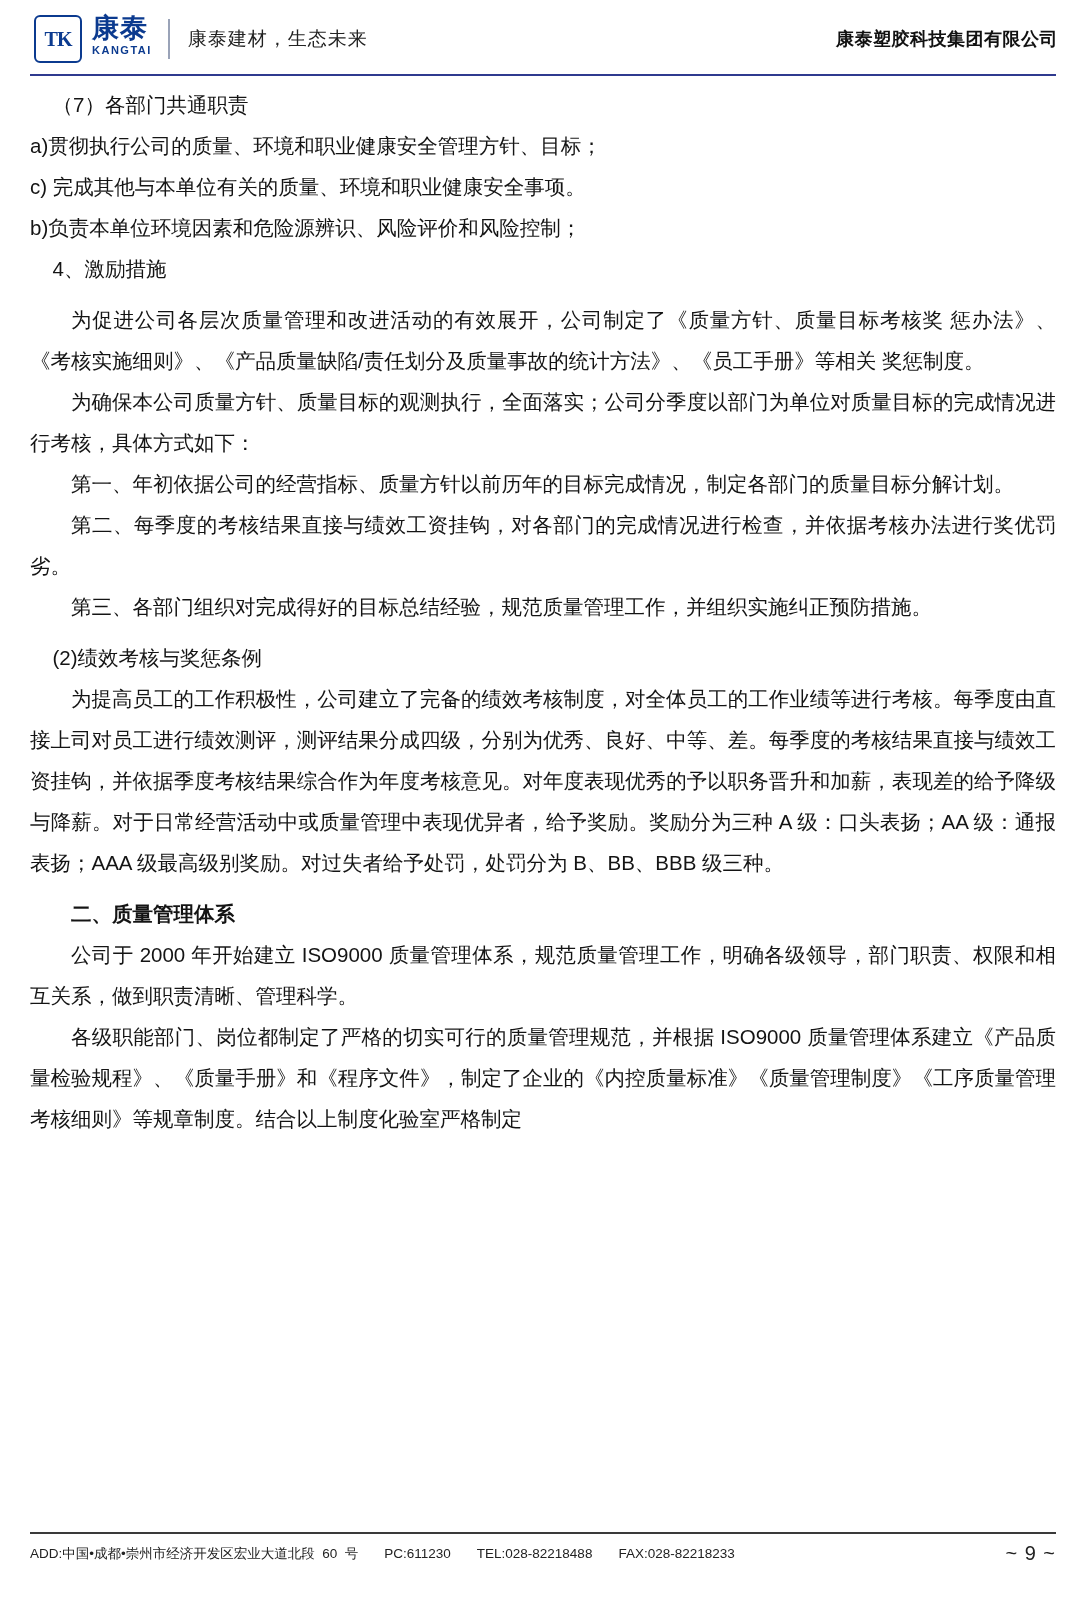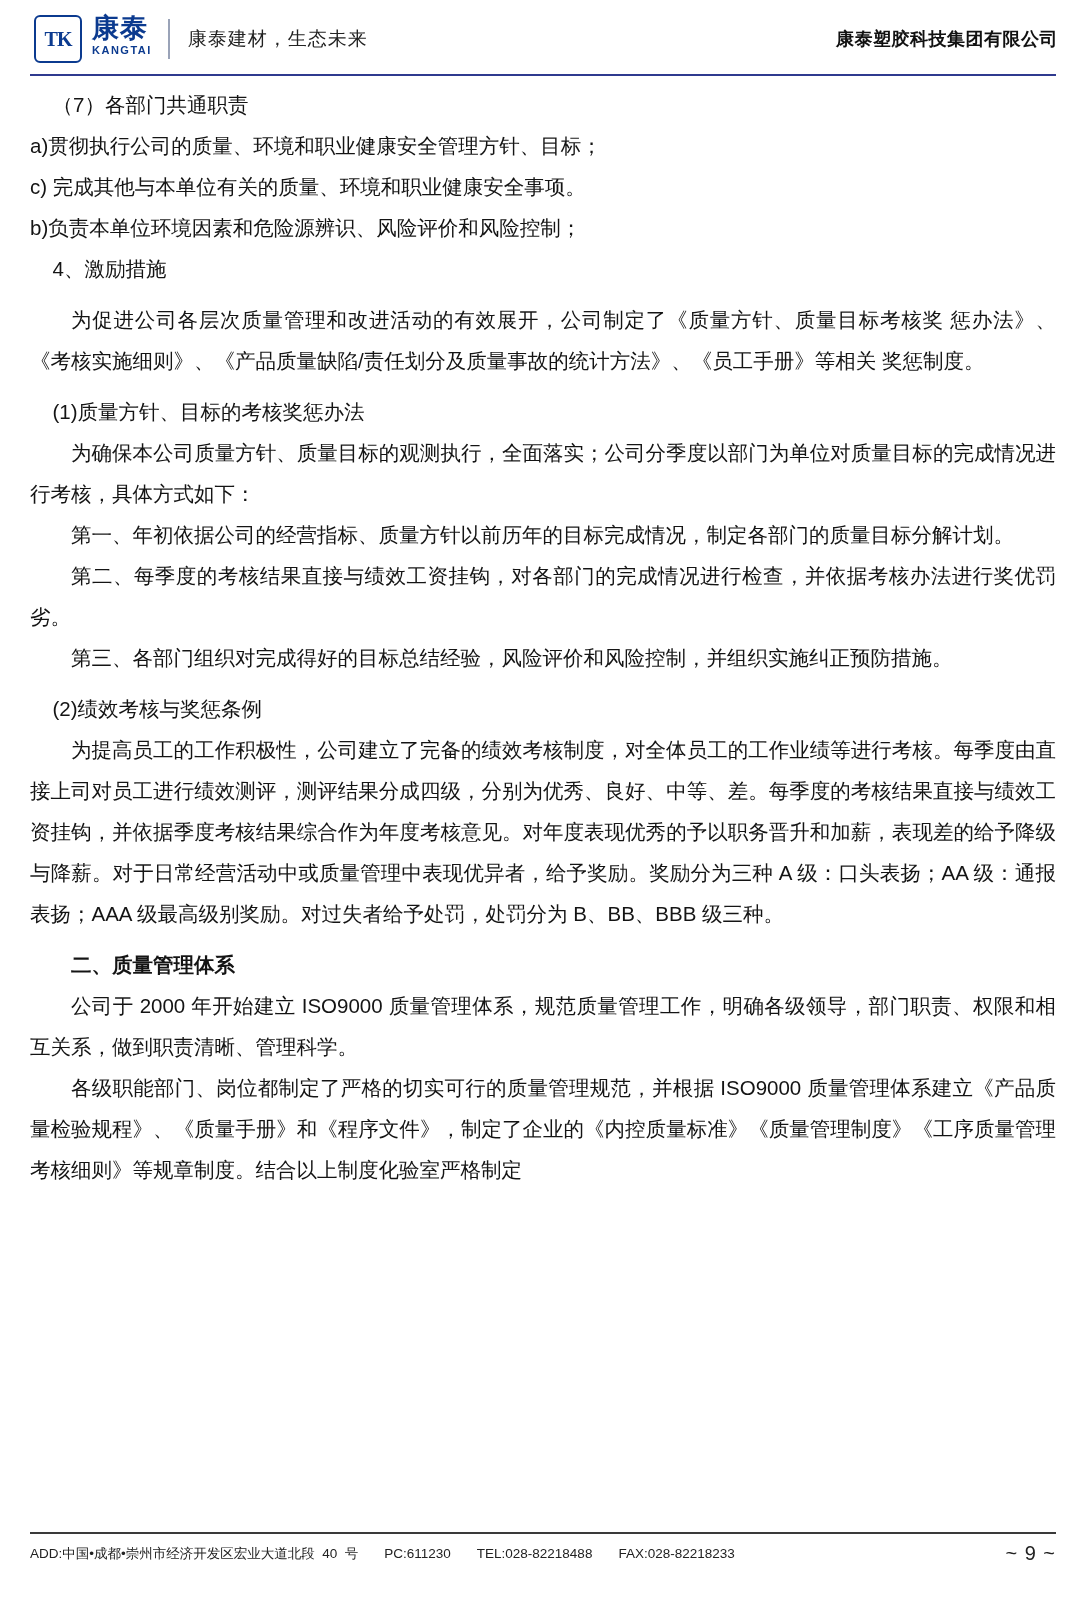--- a/index.html
+++ b/index.html
@@ -183,36 +183,35 @@
   </div>
   <div class="header-rule"></div>
 
   <div class="content">
     <p class="sub-indent">（7）各部门共通职责</p>
     <p class="no-indent">a)贯彻执行公司的质量、环境和职业健康安全管理方针、目标；</p>
     <p class="no-indent">c) 完成其他与本单位有关的质量、环境和职业健康安全事项。</p>
     <p class="no-indent">b)负责本单位环境因素和危险源辨识、风险评价和风险控制；</p>
     <p class="sub-indent">4、激励措施</p>
     <p class="indent gap-sm">为促进公司各层次质量管理和改进活动的有效展开，公司制定了《质量方针、质量目标考核奖 惩办法》、《考核实施细则》、《产品质量缺陷/责任划分及质量事故的统计方法》、《员工手册》等相关 奖惩制度。</p>
-    <p class="sub-indent gap-sm">(1)质量方针、目标的考核奖惩办法</p>
     <p class="indent">为确保本公司质量方针、质量目标的观测执行，全面落实；公司分季度以部门为单位对质量目标的完成情况进行考核，具体方式如下：</p>
     <p class="indent">第一、年初依据公司的经营指标、质量方针以前历年的目标完成情况，制定各部门的质量目标分解计划。</p>
     <p class="indent">第二、每季度的考核结果直接与绩效工资挂钩，对各部门的完成情况进行检查，并依据考核办法进行奖优罚劣。</p>
-    <p class="indent">第三、各部门组织对完成得好的目标总结经验，风险评价和风险控制，并组织实施纠正预防措施。</p>
+    <p class="indent">第三、各部门组织对完成得好的目标总结经验，规范质量管理工作，并组织实施纠正预防措施。</p>
     <p class="sub-indent gap-sm">(2)绩效考核与奖惩条例</p>
     <p class="indent">为提高员工的工作积极性，公司建立了完备的绩效考核制度，对全体员工的工作业绩等进行考核。每季度由直接上司对员工进行绩效测评，测评结果分成四级，分别为优秀、良好、中等、差。每季度的考核结果直接与绩效工资挂钩，并依据季度考核结果综合作为年度考核意见。对年度表现优秀的予以职务晋升和加薪，表现差的给予降级与降薪。对于日常经营活动中或质量管理中表现优异者，给予奖励。奖励分为三种 A 级：口头表扬；AA 级：通报表扬；AAA 级最高级别奖励。对过失者给予处罚，处罚分为 B、BB、BBB 级三种。</p>
     <p class="heading-bold gap-sm">二、质量管理体系</p>
     <p class="indent">公司于 2000 年开始建立 ISO9000 质量管理体系，规范质量管理工作，明确各级领导，部门职责、权限和相互关系，做到职责清晰、管理科学。</p>
     <p class="indent">各级职能部门、岗位都制定了严格的切实可行的质量管理规范，并根据 ISO9000 质量管理体系建立《产品质量检验规程》、《质量手册》和《程序文件》，制定了企业的《内控质量标准》《质量管理制度》《工序质量管理考核细则》等规章制度。结合以上制度化验室严格制定</p>
   </div>
 
   <div class="footer">
     <div class="footer-rule"></div>
     <div class="footer-inner">
-      <span class="footer-addr">ADD:中国•成都•崇州市经济开发区宏业大道北段  40  号</span>
+      <span class="footer-addr">ADD:中国•成都•崇州市经济开发区宏业大道北段  60  号</span>
       <span class="footer-sep"></span>
       <span>PC:611230</span>
       <span class="footer-sep"></span>
       <span>TEL:028-82218488</span>
       <span class="footer-sep"></span>
       <span>FAX:028-82218233</span>
       <span class="page-num">~ 9 ~</span>
     </div>
   </div>
 

